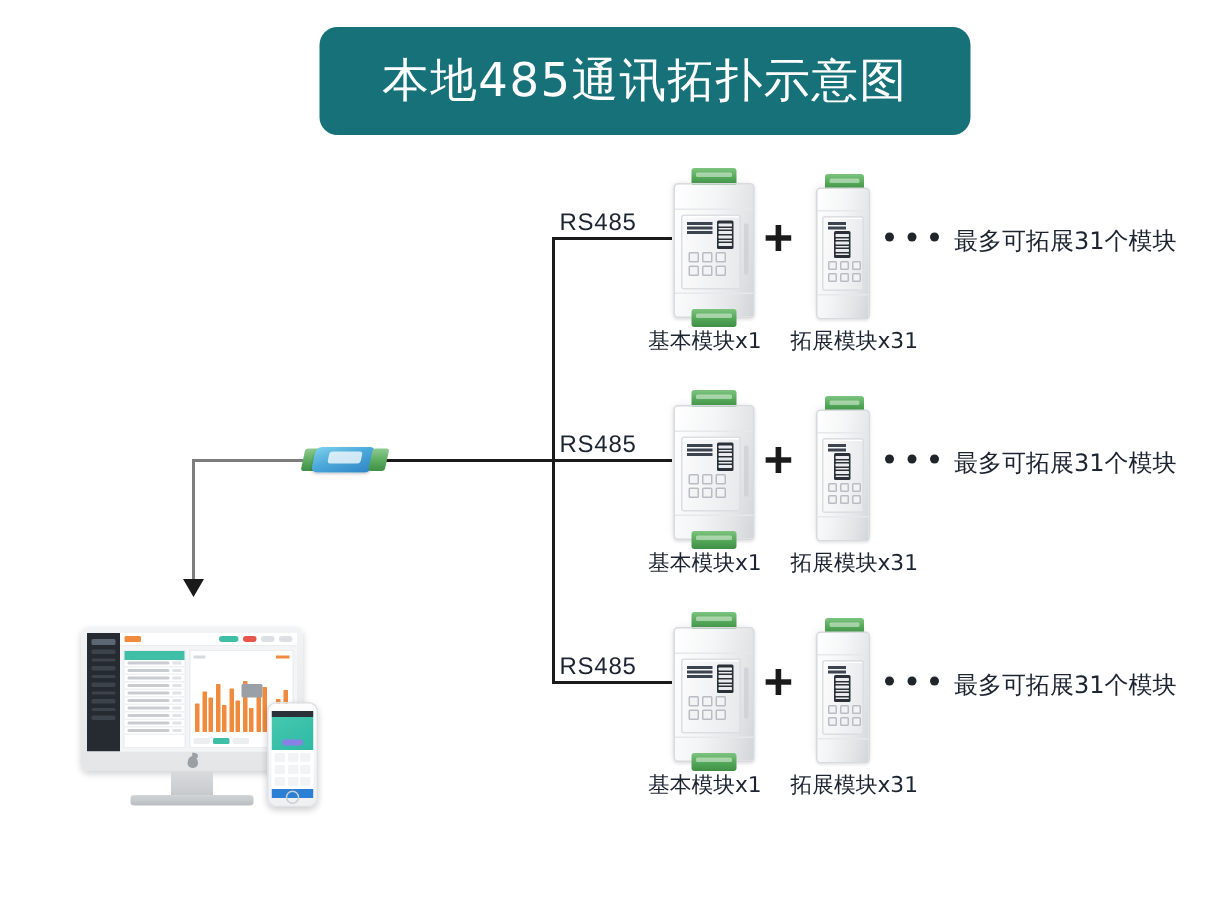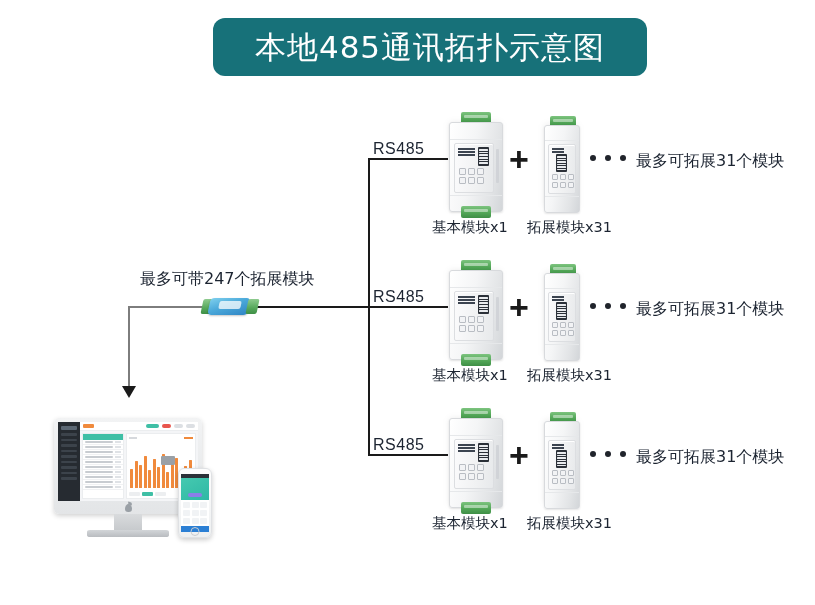--- a/index.html
+++ b/index.html
@@ -5,21 +5,21 @@
   html,body{margin:0;padding:0;}
   body{
     width:815px;height:605px;background:#ffffff;
     font-family:"Liberation Sans","DejaVu Sans",sans-serif;
     position:relative;overflow:hidden;color:#1c2431;
   }
   .canvas{position:absolute;inset:0;}
 
   
   .title-banner{
-    position:absolute;left:213px;top:18px;width:434px;height:58px;
+    position:absolute;left:213px;top:18px;width:434px;height:72px;
     background:#177179;border-radius:12px;
     display:flex;align-items:center;justify-content:center;
   }
   .title-banner .t{
     color:#ffffff;font-size:31px;letter-spacing:1px;font-weight:400;
     font-family:"DejaVu Sans","Liberation Sans",sans-serif;
     line-height:1;
   }
 
   
@@ -210,21 +210,20 @@
   <div class="wire h" style="left:368px;top:158px;width:80px;"></div>
   <div class="wire h" style="left:368px;top:306px;width:80px;"></div>
   <div class="wire h" style="left:368px;top:454px;width:80px;"></div>
 
   <div class="wire h" style="left:248px;top:306px;width:120px;"></div>
 
   <div class="wire-grey h" style="left:128px;top:306px;width:76px;"></div>
   <div class="wire-grey v" style="left:128px;top:306px;height:82px;"></div>
   <div class="arrowhead" style="left:122px;top:386px;border-top-color:#1a1a1a;"></div>
 
-  <div class="cn carry-note" style="left:140px;top:269px;">最多可带247个拓展模块</div>
 
   <div class="conv" style="left:201px;top:296px;width:58px;height:22px;">
     <div class="cterm l"></div>
     <div class="cbody"></div>
     <div class="clabel"></div>
     <div class="cterm r"></div>
   </div>
 
   <div class="rs485" style="left:373px;top:140px;">RS485</div>
 

